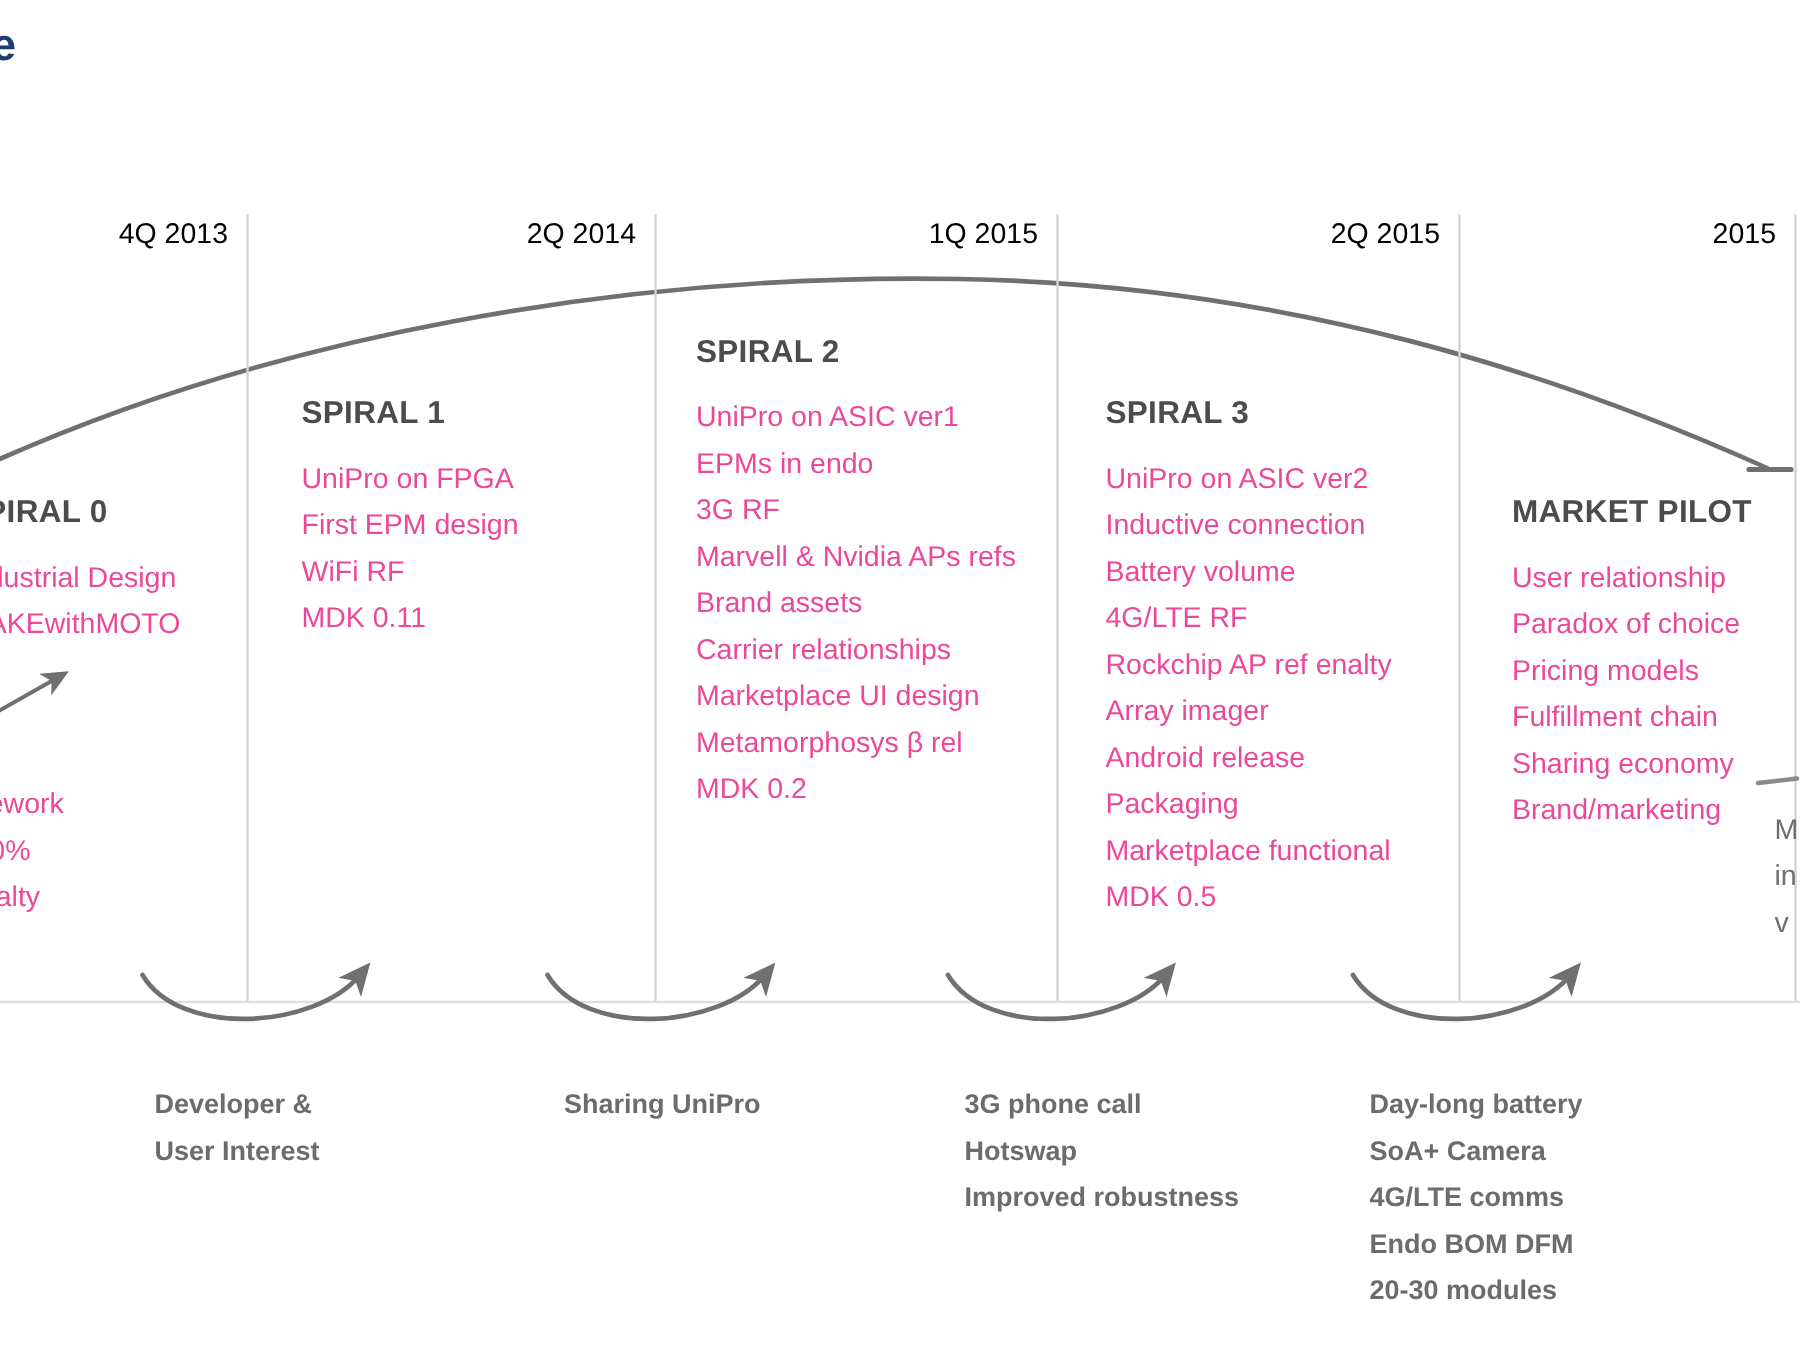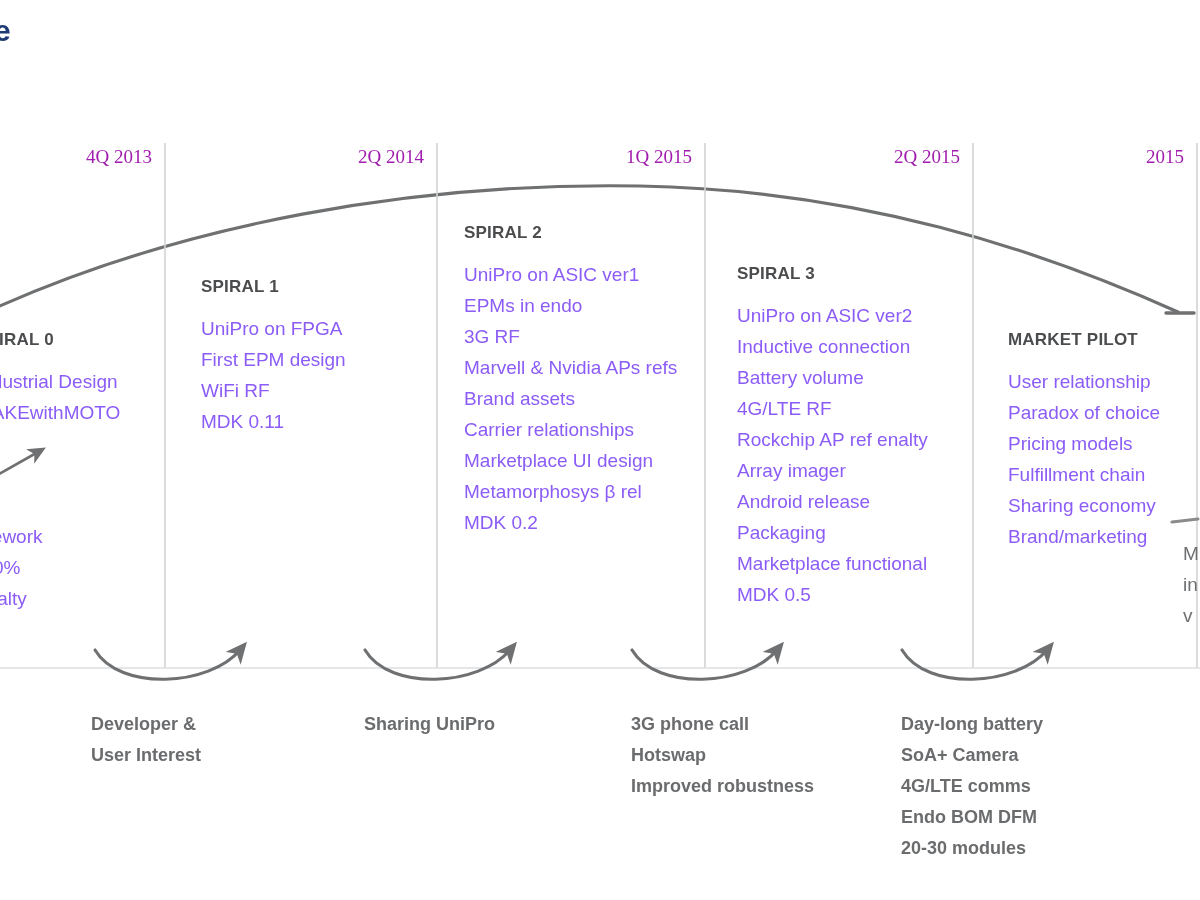--- a/index.html
+++ b/index.html
@@ -38,55 +38,54 @@
     font-weight: bold;
     color: #1f3b73;
     letter-spacing: 0px;
     white-space: nowrap;
     overflow: hidden;
   }
   
   .qlabel {
     position: absolute;
     font-size: 19px;
-    color: #a21caf;
+    color: #000000;
     white-space: nowrap;
     text-align: right;
-    font-family: Liberation Serif, serif;
   }
   
   .spiral {
     position: absolute;
     white-space: nowrap;
   }
   .spiral h3 {
     margin: 0 0 16px 0;
-    font-size: 17px;
+    font-size: 21px;
     font-weight: bold;
     color: #4b4c4e;
     letter-spacing: .2px;
   }
   .spiral ul {
     margin: 0;
     padding: 0;
     list-style: none;
   }
   .spiral li {
     font-size: 19px;
     line-height: 31px;
-    color: #8b5cf6;
+    color: #ec4899;
     white-space: nowrap;
   }
   
   .outcome {
     position: absolute;
     white-space: nowrap;
   }
   .outcome ul {
-    margin: 4px;
+    margin: 16px;
     padding: 0;
     list-style: none;
   }
   .outcome li {
     font-size: 18px;
     font-weight: bold;
     line-height: 31px;
     color: #6b6c6e;
     white-space: nowrap;
   }
@@ -153,21 +152,21 @@
     </ul>
   </div>
   <div class="spiral" style="left:-24px; top:521px;">
     <ul>
       <li>mework</li>
       <li>-30%</li>
       <li>enalty</li>
     </ul>
   </div>
 
-  <div class="spiral" style="left:201px; top:264px;margin-top:13px;">
+  <div class="spiral" style="left:201px; top:264px;">
     <h3>SPIRAL 1</h3>
     <ul>
       <li>UniPro on FPGA</li>
       <li>First EPM design</li>
       <li>WiFi RF</li>
       <li>MDK 0.11</li>
     </ul>
   </div>
 
   <div class="spiral" style="left:464px; top:223px;">

